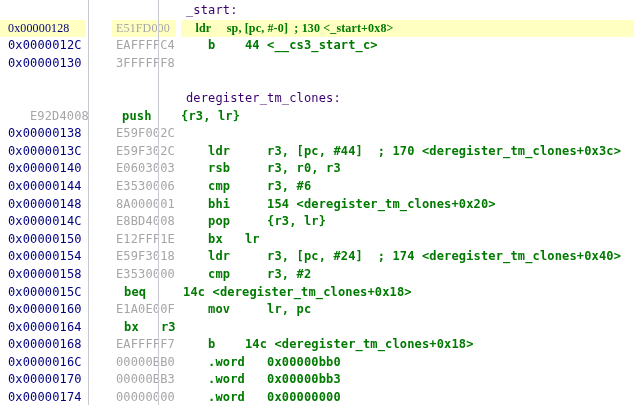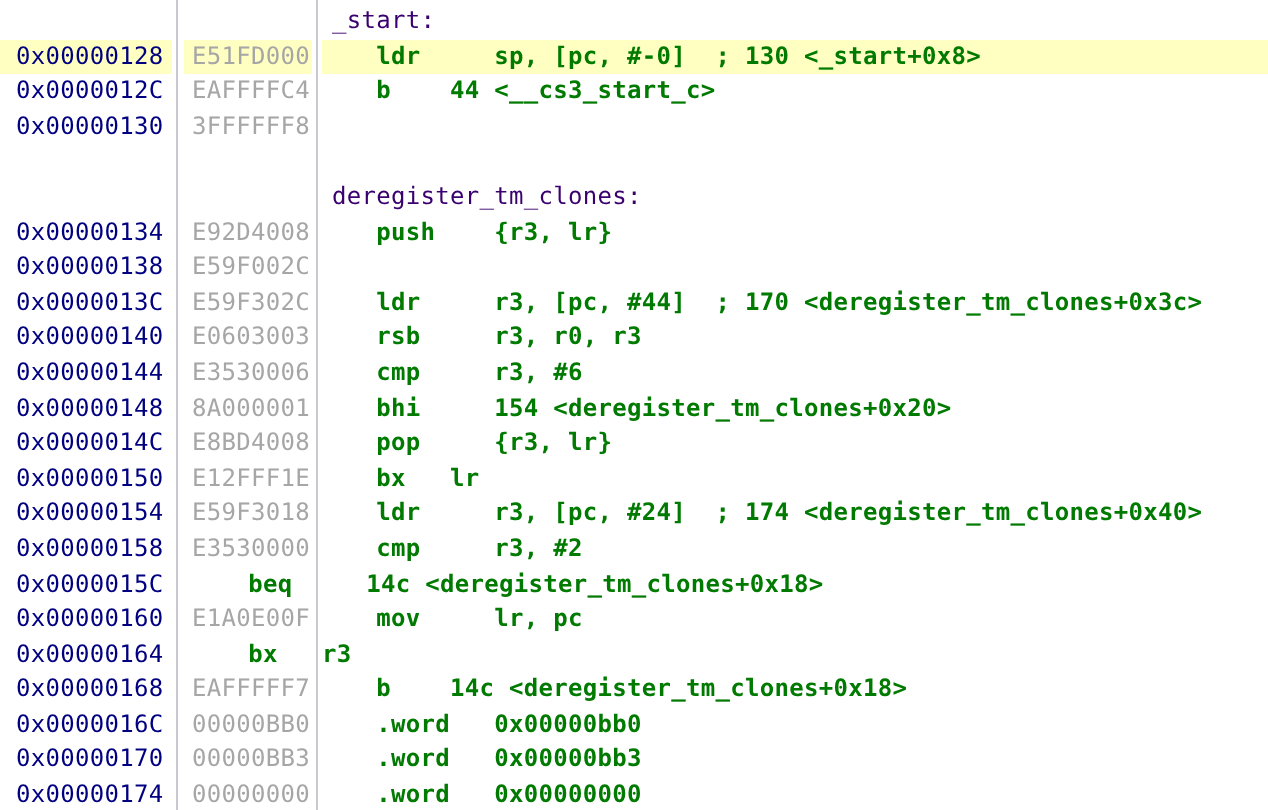--- a/index.html
+++ b/index.html
@@ -33,30 +33,31 @@
     display: flex; height: 17.6px; line-height: 17.6px;
     white-space: pre;
   }
   .cell-addr {
     width: 86px; padding-left: 8px; color: var(--addr);
     overflow: hidden; flex: none;
   }
   .gap1 { width: 6px; flex: none; }
   .cell-op {
     width: 64px; padding-left: 4px; color: var(--opcode);
-    overflow: hidden; flex: none;
+    overflow: hidden; flex: none; margin-left: 20px;
   }
   .gap2 { width: 5px; flex: none; }
   .cell-txt {
     flex: 1 1 auto; padding-left: 5px; overflow: hidden;
   }
   .cell-txt.insn { color: var(--insn); font-weight: bold; }
   .cell-txt.label { color: var(--label); font-weight: normal; }
   .row.hl .cell-addr, .row.hl .cell-op, .row.hl .cell-txt {
     background: var(--hl);
+    font-family: Liberation Serif, serif;
   }
 </style>
 </head>
 <body>
 
 <div class="listing">
   <div class="vline v1"></div>
   <div class="vline v2"></div>
   <div id="rows">
   <div class="row">
@@ -100,21 +101,20 @@
 
   <div class="row">
     <span class="cell-addr"></span>
     <span class="gap1"></span>
     <span class="cell-op"></span>
     <span class="gap2"></span>
     <span class="cell-txt label">deregister_tm_clones:</span>
   </div>
 
   <div class="row">
-    <span class="cell-addr">0x00000134</span>
     <span class="gap1"></span>
     <span class="cell-op">E92D4008</span>
     <span class="gap2"></span>
     <span class="cell-txt insn">   push    {r3, lr}</span>
   </div>
 
   <div class="row">
     <span class="cell-addr">0x00000138</span>
     <span class="gap1"></span>
     <span class="cell-op">E59F002C</span>

